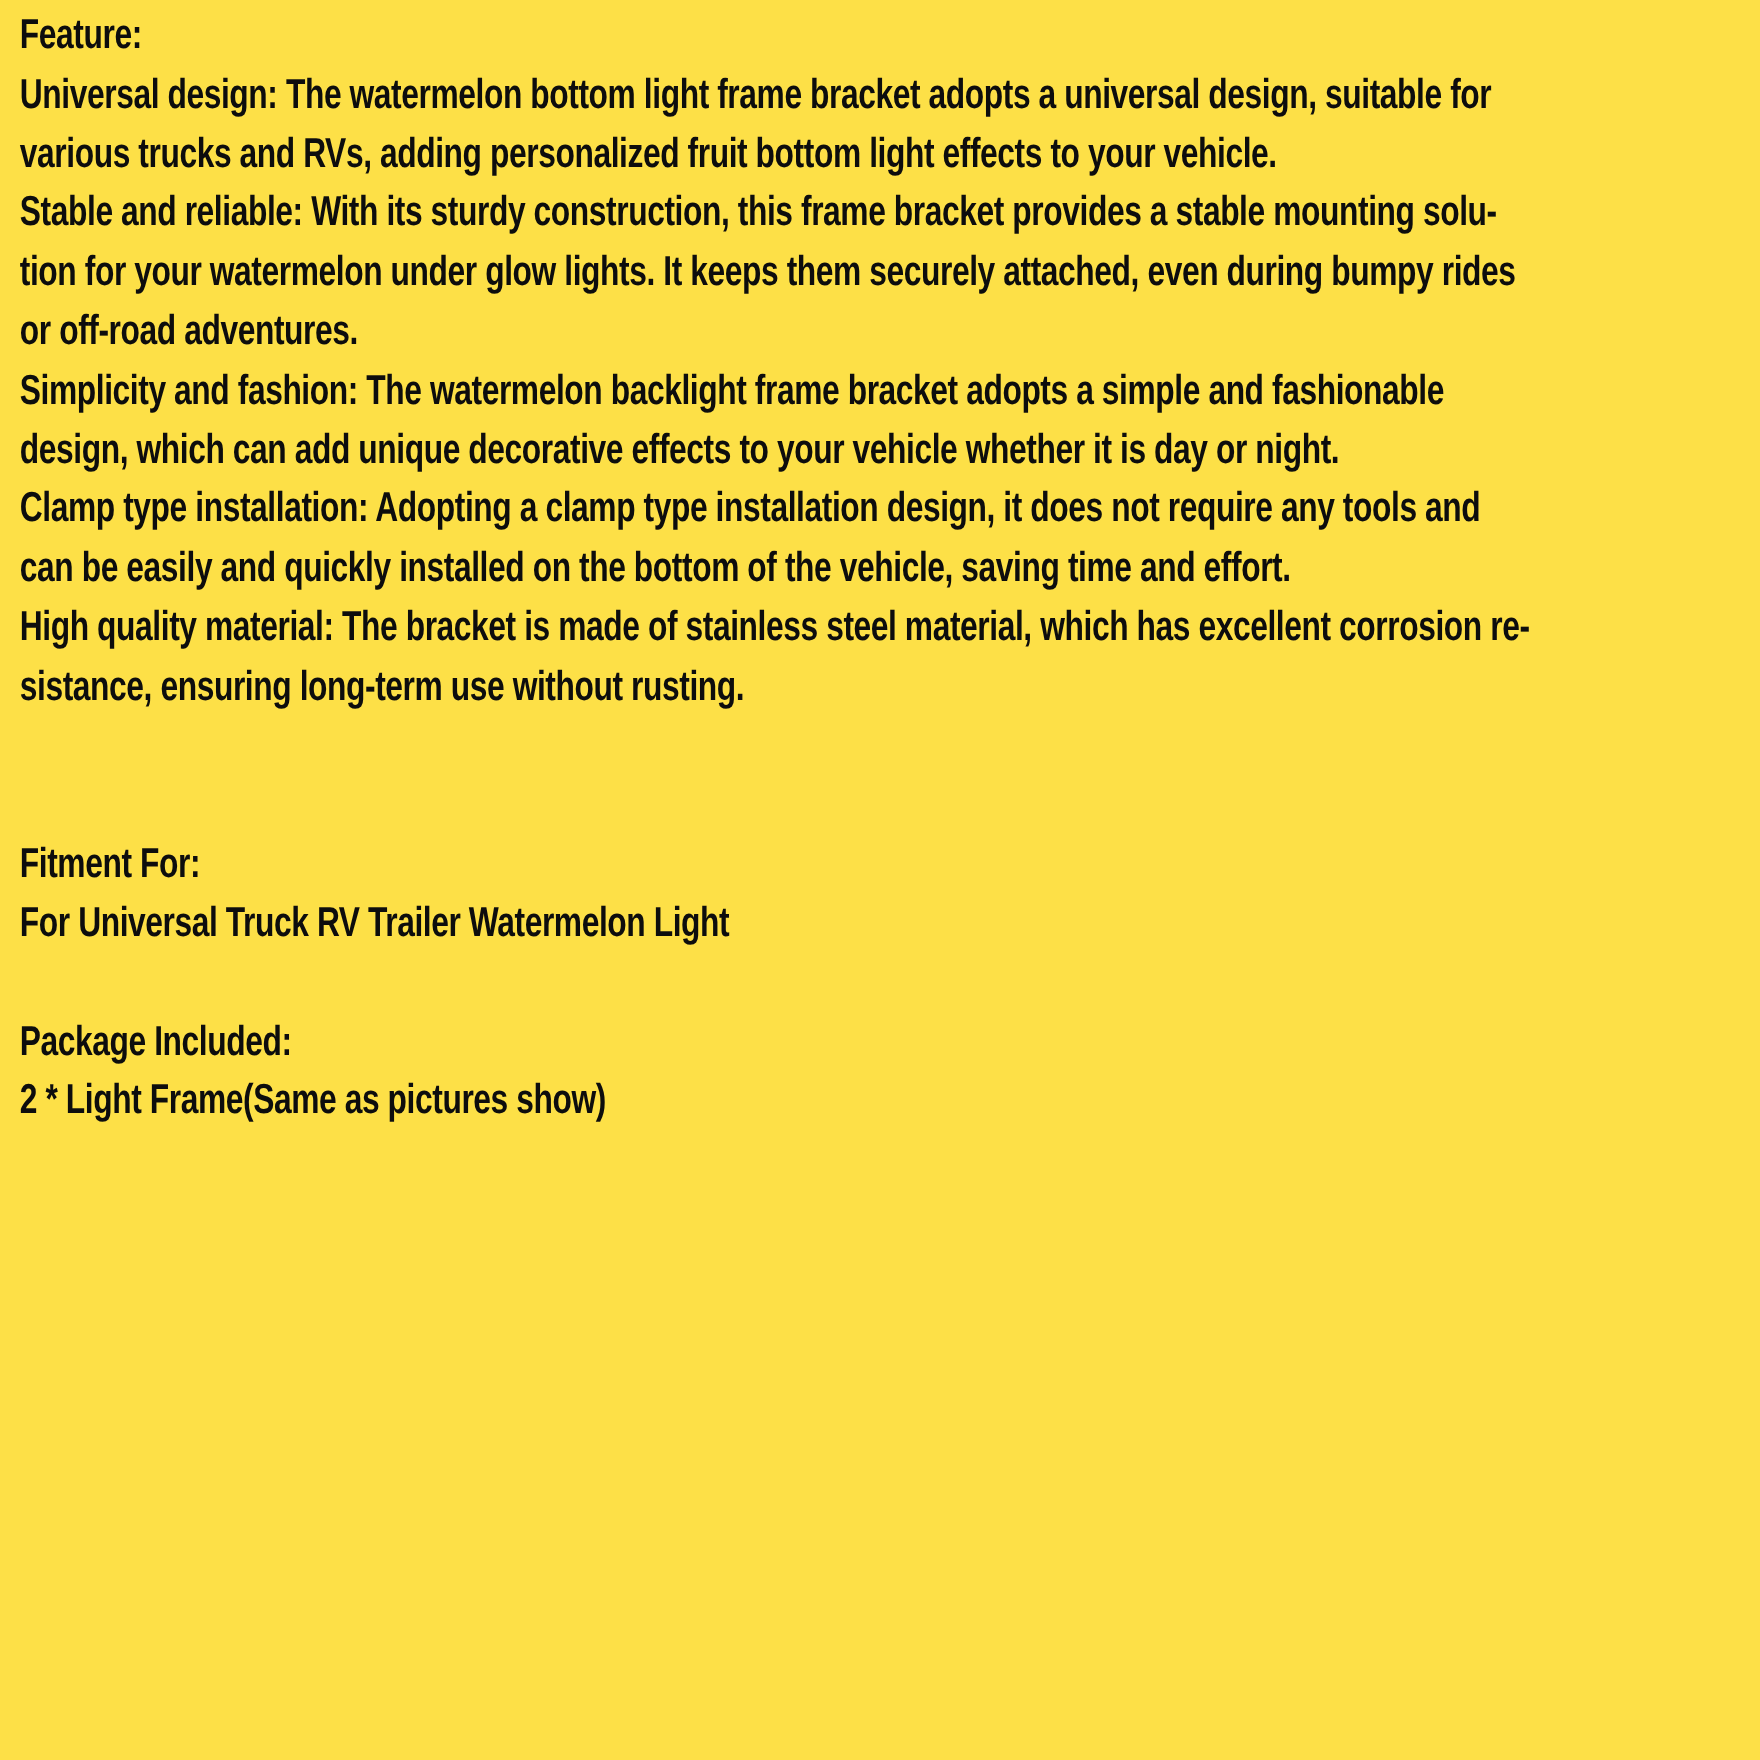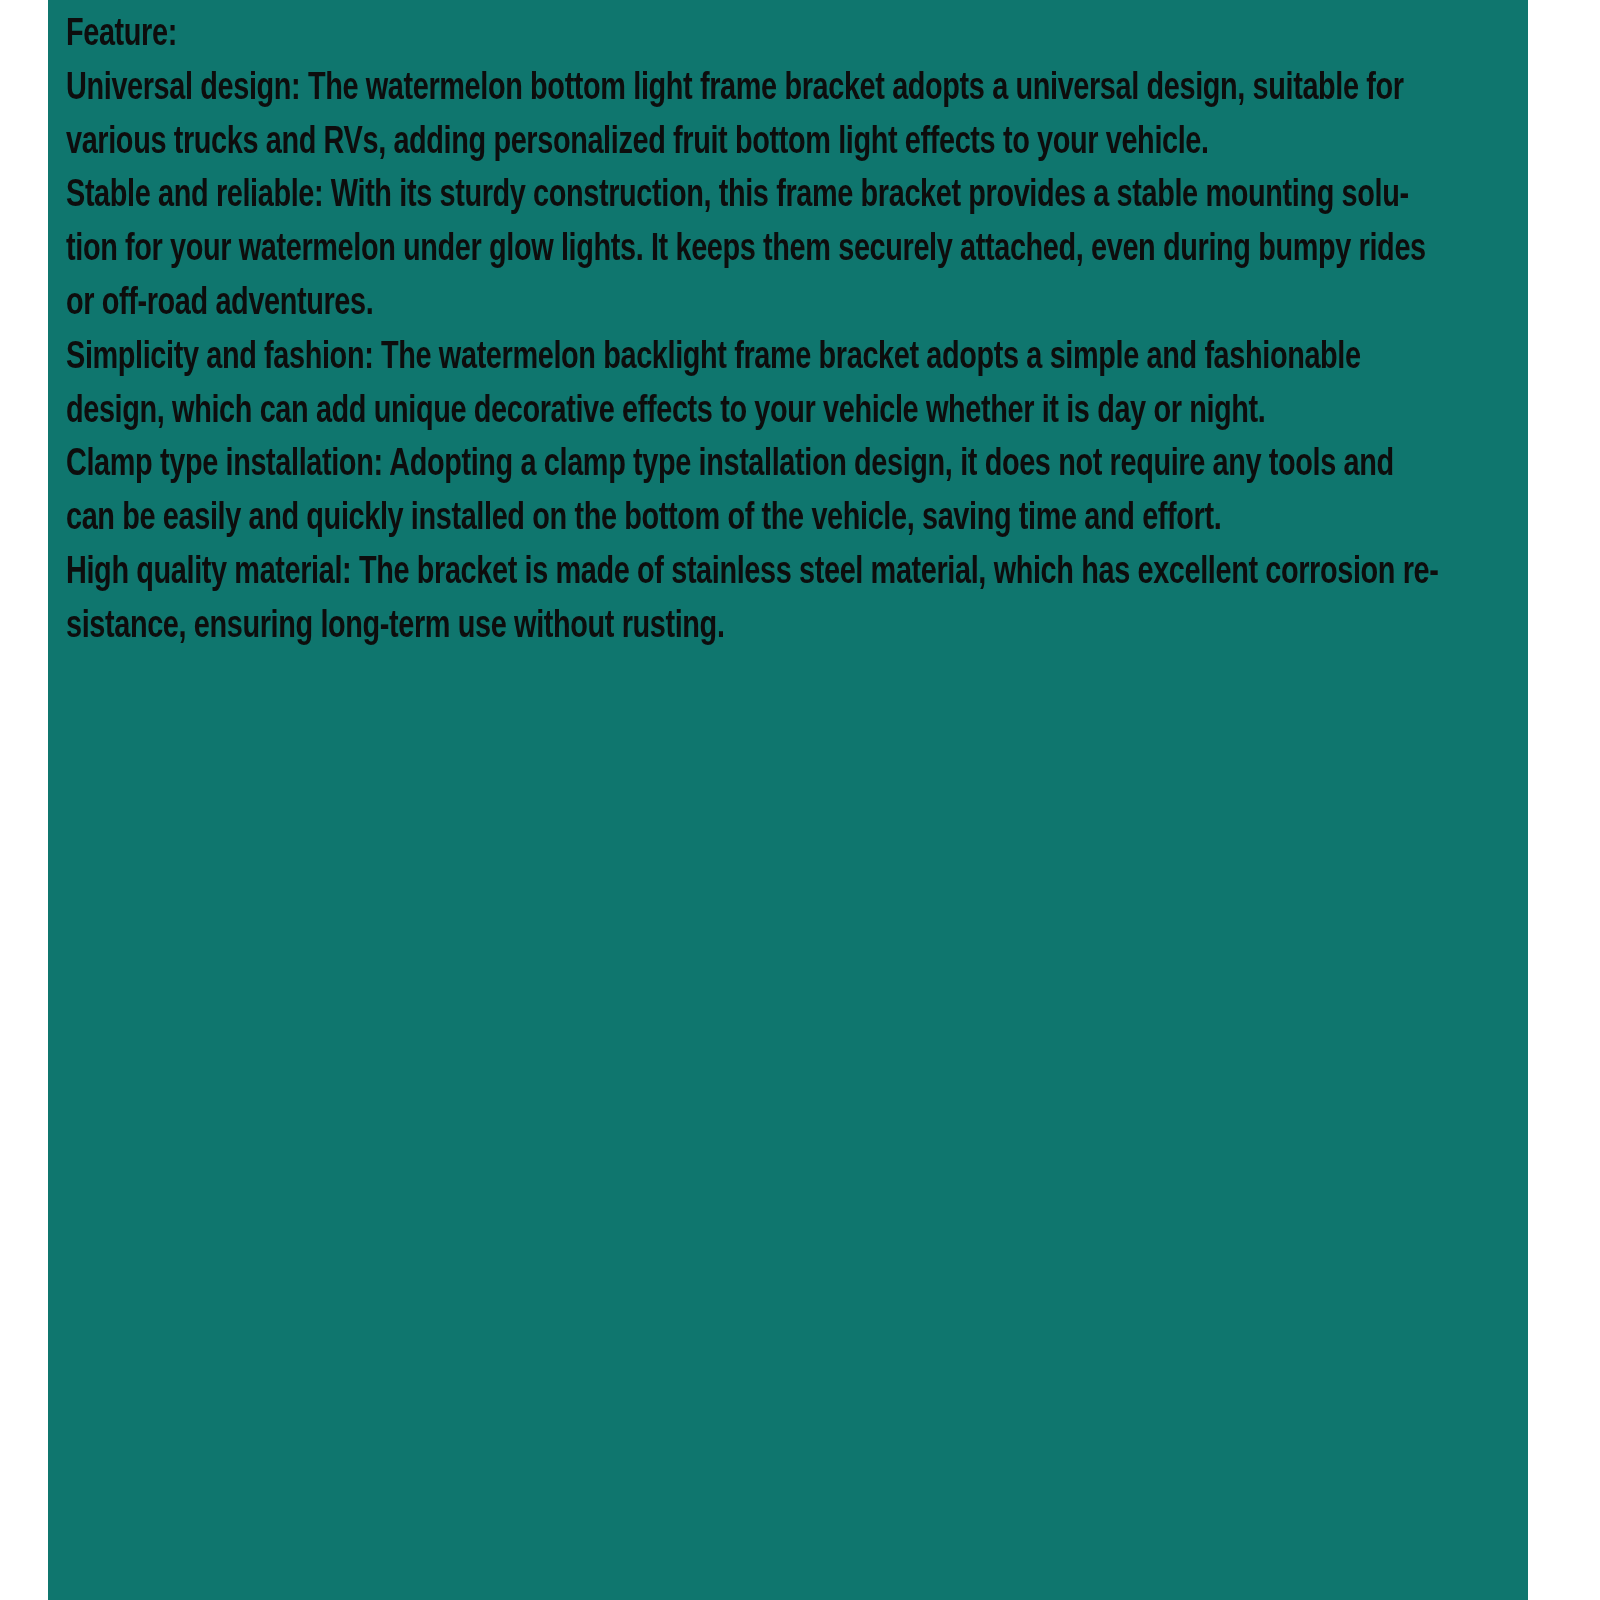--- a/index.html
+++ b/index.html
@@ -2,26 +2,25 @@
 <html><head>
 <meta charset="utf-8">
 <style>
   * { margin: 0; padding: 0; box-sizing: border-box; }
   html, body { width: 1600px; height: 1600px; }
   body {
     background: #ffffff;
     font-family: "Liberation Sans", "DejaVu Sans", sans-serif;
   }
   .page {
-    width: 1480px;
+    width: 1600px;
     height: 1600px;
-    background: #0f766e;
+    background: #fde047;
     overflow: hidden;
     padding: 6px 0 0 18px;
-    margin-left: 48px;
   }
   .line {
     height: 53.8px;
     line-height: 53.8px;
     font-size: 38px;
     font-weight: 700;
     color: #0d0d0d;
     white-space: nowrap;
     letter-spacing: -0.5px;
     transform: scaleX(0.76);
@@ -47,20 +46,28 @@
     <div class="line">can be easily and quickly installed on the bottom of the vehicle, saving time and effort.</div>
     <div class="line">High quality material: The bracket is made of stainless steel material, which has excellent corrosion re-</div>
     <div class="line">sistance, ensuring long-term use without rusting.</div>
   </div>
 
   <div class="blank"></div>
 
 
   <div class="blank"></div>
 
+  <div>
+    <div class="line">Fitment For:</div>
+    <div class="line">For Universal Truck RV Trailer Watermelon Light</div>
+  </div>
 
   <div class="blank"></div>
 
+  <div>
+    <div class="line">Package Included:</div>
+    <div class="line">2 * Light Frame(Same as pictures show)</div>
+  </div>
 
   <div class="blank"></div>
 
 
 </div>
 
 </body></html>

